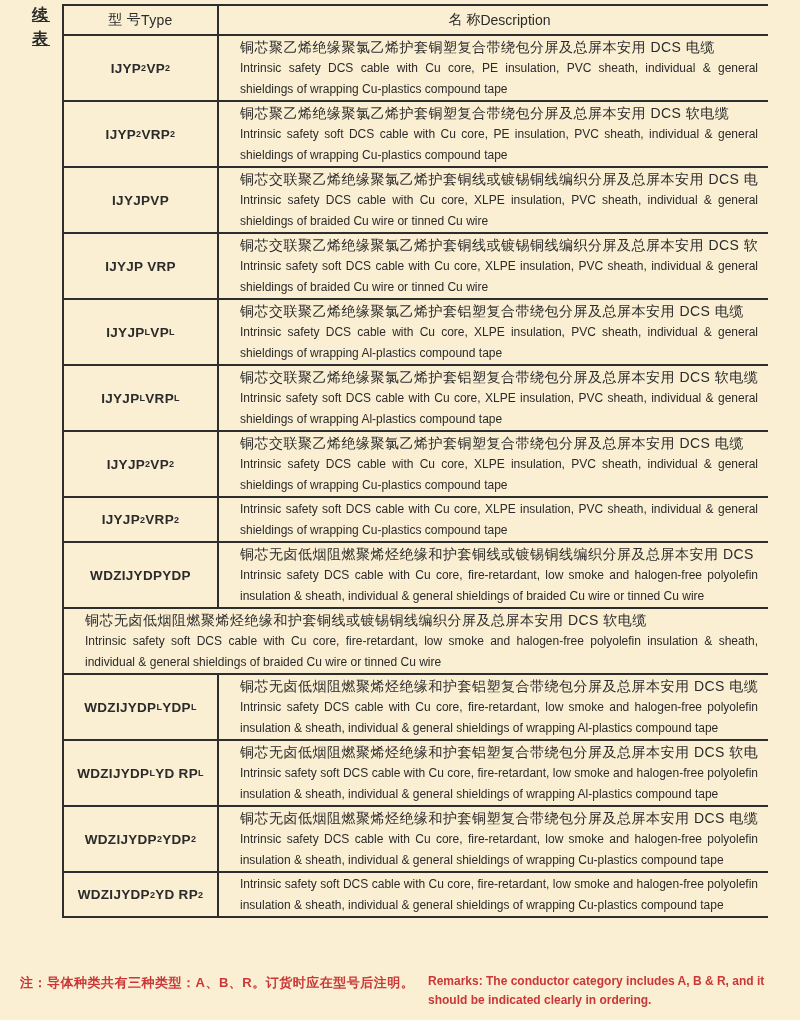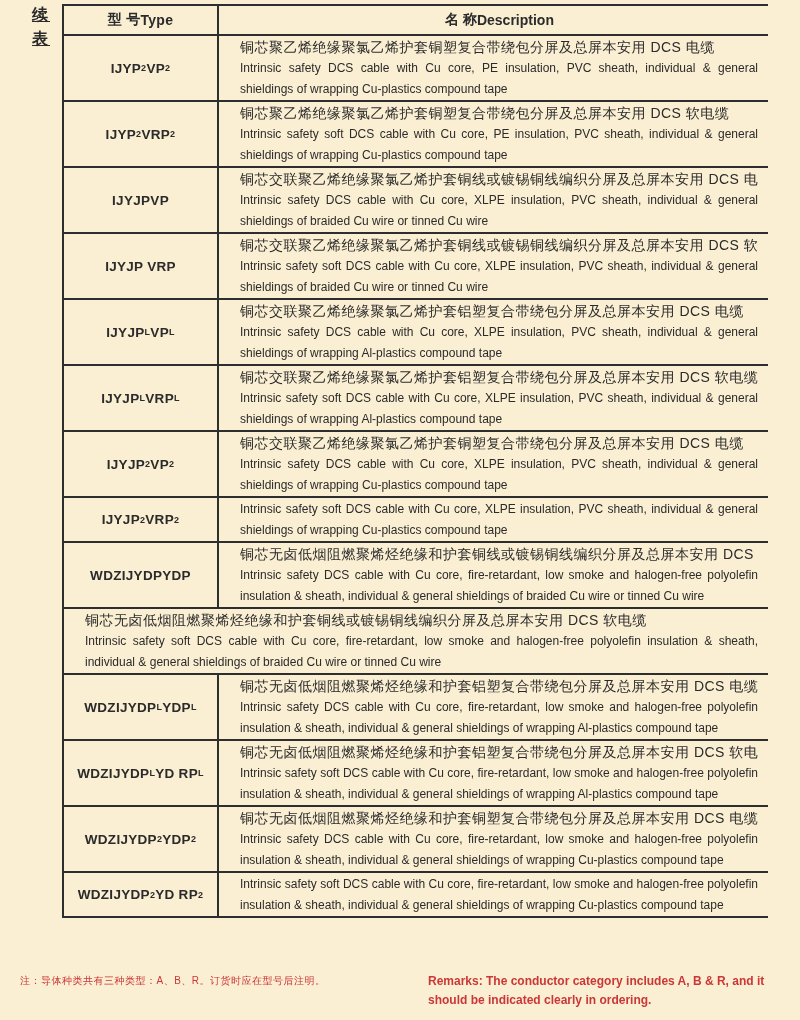--- a/index.html
+++ b/index.html
@@ -45,21 +45,21 @@
     justify-content: center;
     text-align: center;
     font-size: 13.5px;
     font-weight: 600;
     letter-spacing: 0.3px;
   }
   .type-col sub { font-size: 9px; font-weight: 600; }
   .desc-col { flex: 1; min-width: 0; padding-left: 12px; }
   .thead .type-col, .thead .desc-col {
     font-size: 14px;
-    font-weight: bold;
+    font-weight: normal;
     display: flex;
     align-items: center;
     justify-content: center;
   }
   .desc-body { padding: 1px 10px 0 9px; }
   .cn {
     font-size: 14px;
     line-height: 21px;
     letter-spacing: 0.5px;
     white-space: nowrap;
@@ -68,22 +68,22 @@
   .en {
     font-size: 12px;
     line-height: 21px;
     text-align: justify;
   }
 
   
   .note-cn {
     position: absolute;
     left: 20px; top: 974px;
-    font-size: 10px;
-    font-weight: normal;
+    font-size: 13px;
+    font-weight: bold;
     color: var(--accent, #CB3737);
     letter-spacing: 0.5px;
   }
   .note-en {
     position: absolute;
     left: 428px; top: 972px;
     width: 374px;
     font-size: 12px;
     font-weight: bold;
     line-height: 19px;

